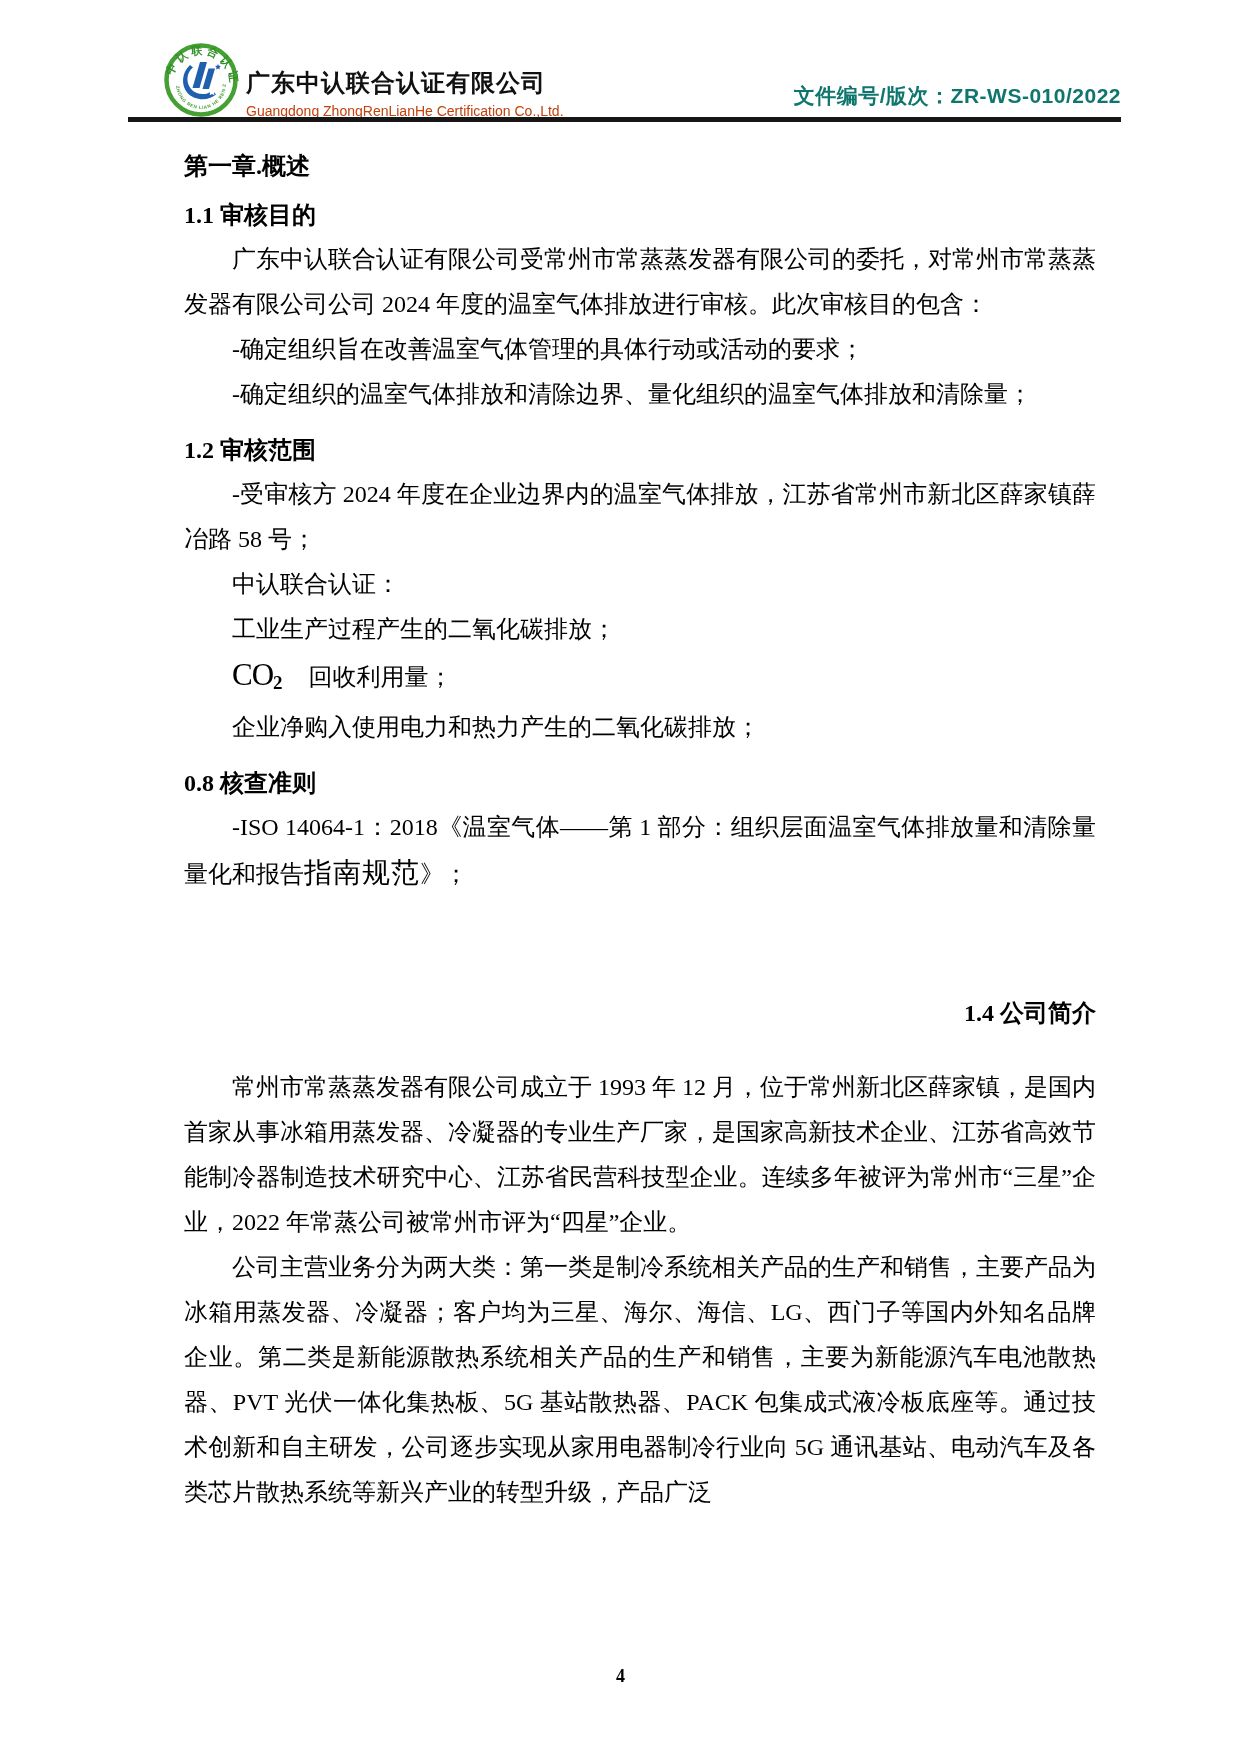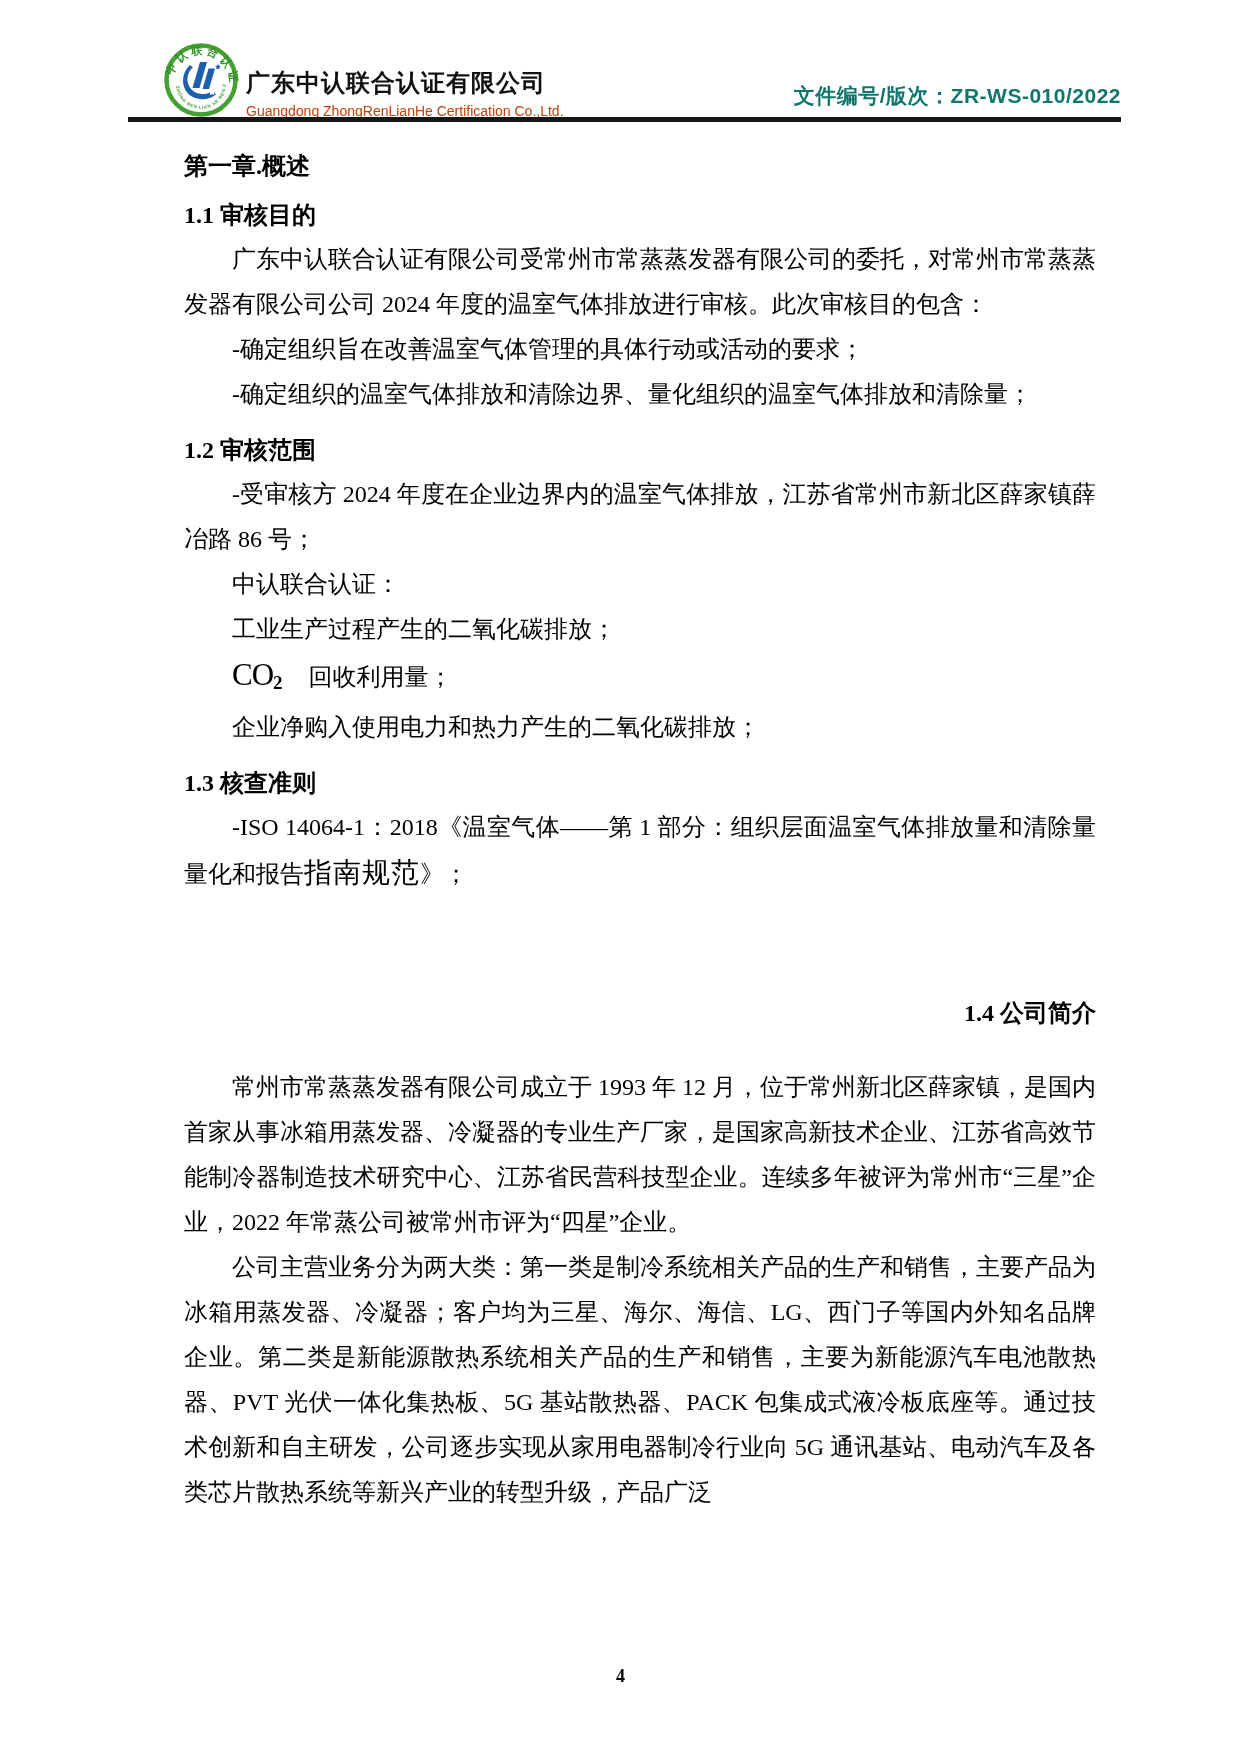--- a/index.html
+++ b/index.html
@@ -166,27 +166,27 @@
   <div class="content">
 
     <div class="chapter-heading">第一章.概述</div>
 
     <div class="sec-heading">1.1 审核目的</div>
     <p class="after-heading">广东中认联合认证有限公司受常州市常蒸蒸发器有限公司的委托，对常州市常蒸蒸发器有限公司公司 2024 年度的温室气体排放进行审核。此次审核目的包含：</p>
     <p>-确定组织旨在改善温室气体管理的具体行动或活动的要求；</p>
     <p>-确定组织的温室气体排放和清除边界、量化组织的温室气体排放和清除量；</p>
 
     <div class="sec-heading">1.2 审核范围</div>
-    <p class="after-heading">-受审核方 2024 年度在企业边界内的温室气体排放，江苏省常州市新北区薛家镇薛冶路 86 号；</p>
+    <p class="after-heading">-受审核方 2024 年度在企业边界内的温室气体排放，江苏省常州市新北区薛家镇薛冶路 58 号；</p>
     <p>中认联合认证：</p>
     <p>工业生产过程产生的二氧化碳排放；</p>
     <p><span class="co2-formula"><span>CO</span><sub>2</sub></span><span class="co2-text">回收利用量；</span></p>
     <p>企业净购入使用电力和热力产生的二氧化碳排放；</p>
 
-    <div class="sec-heading">1.3 核查准则</div>
+    <div class="sec-heading">0.8 核查准则</div>
     <p class="after-heading"><span>-ISO 14064-1：2018《温室气体——第 1 部分：组织层面温室气体排放量和清除量量化和报告</span><span class="alt-font">指南规范</span><span>》；</span></p>
 
     <div class="sec-heading s14">1.4 公司简介</div>
     <p>常州市常蒸蒸发器有限公司成立于 1993 年 12 月，位于常州新北区薛家镇，是国内首家从事冰箱用蒸发器、冷凝器的专业生产厂家，是国家高新技术企业、江苏省高效节能制冷器制造技术研究中心、江苏省民营科技型企业。连续多年被评为常州市“三星”企业，2022 年常蒸公司被常州市评为“四星”企业。</p>
     <p>公司主营业务分为两大类：第一类是制冷系统相关产品的生产和销售，主要产品为冰箱用蒸发器、冷凝器；客户均为三星、海尔、海信、LG、西门子等国内外知名品牌企业。第二类是新能源散热系统相关产品的生产和销售，主要为新能源汽车电池散热器、PVT 光伏一体化集热板、5G 基站散热器、PACK 包集成式液冷板底座等。通过技术创新和自主研发，公司逐步实现从家用电器制冷行业向 5G 通讯基站、电动汽车及各类芯片散热系统等新兴产业的转型升级，产品广泛</p>
 
   </div>
 
   <div class="page-num">4</div>
 

